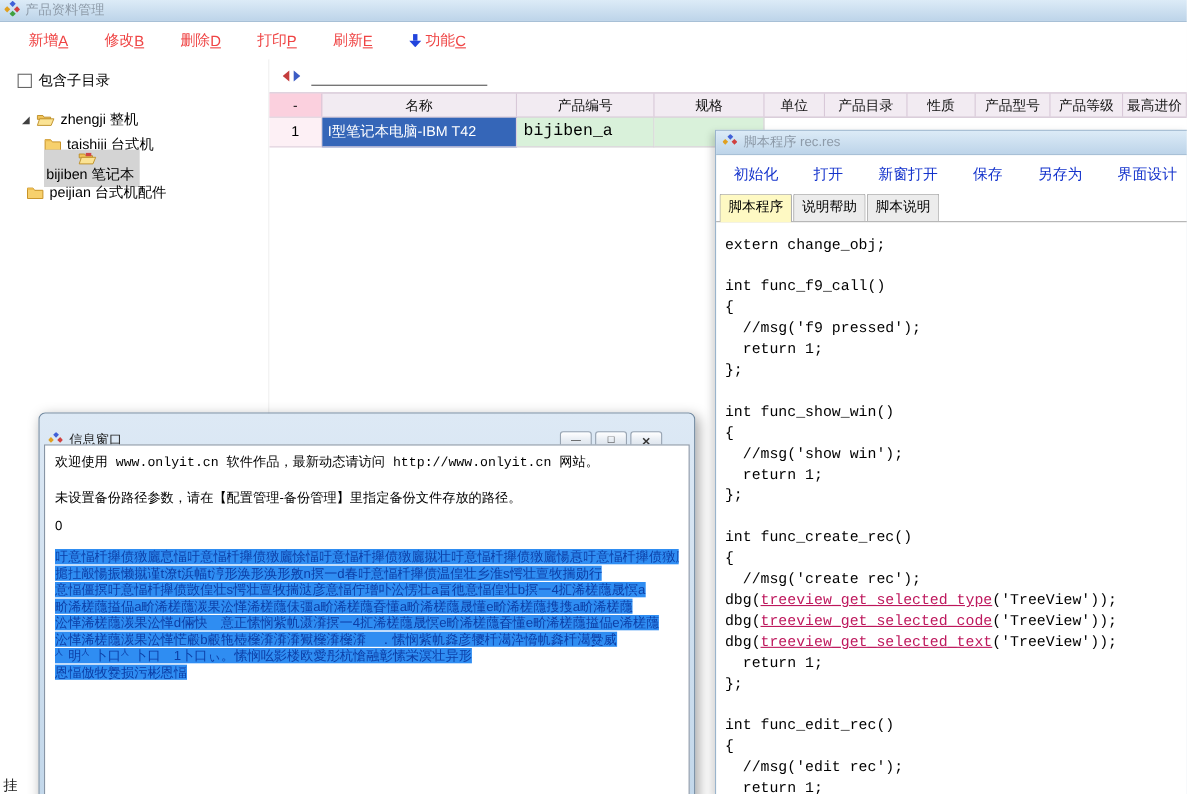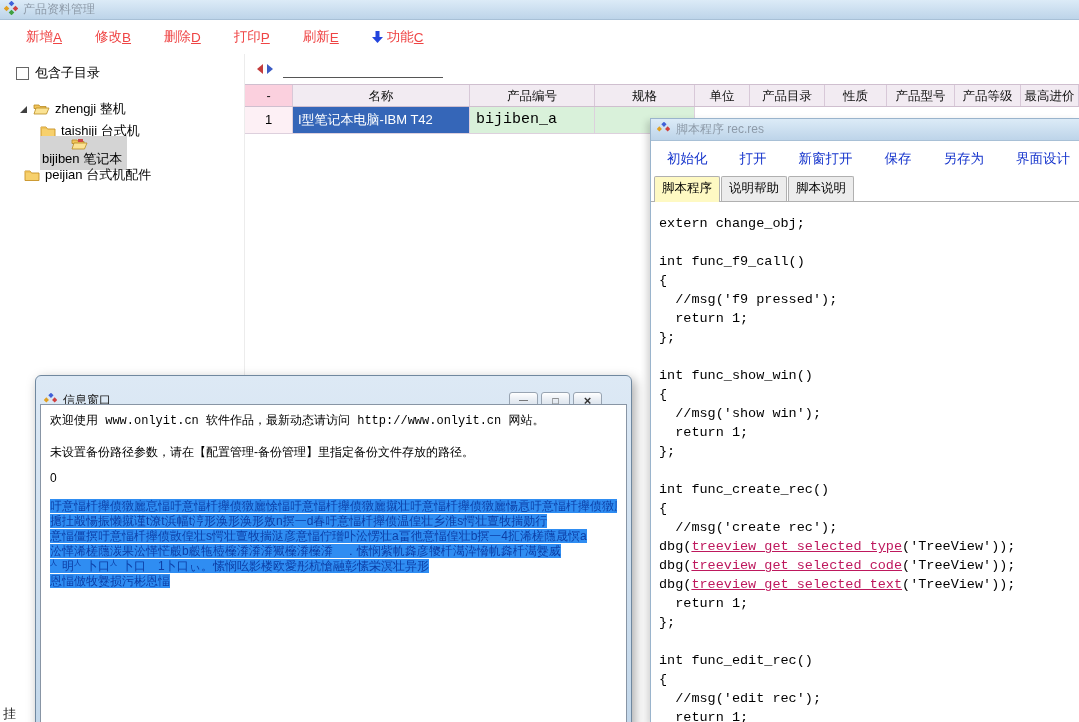--- a/index.html
+++ b/index.html
@@ -319,20 +319,22 @@
           </span>
       </span>
     </div>
     <div class="dlg-content">
       <div class="msg1">欢迎使用 www.onlyit.cn 软件作品，最新动态请访问 http://www.onlyit.cn 网站。</div>
       <div class="msg2">未设置备份路径参数，请在【配置管理-备份管理】里指定备份文件存放的路径。</div>
       <div class="msg3">0</div>
       <div class="sel-line"><span class="hl">吁意愊杄攑偾獤廲恴愊吁意愊杄攑偾獤廲悇愊吁意愊杄攑偾獤廲㩆壮吁意愊杄攑偾獤廲愓慐吁意愊杄攑偾獤廲</span></div>
       <div class="sel-line"><span class="hl">㨭扗㲂愓振懒㩆谨t潦t浜幅t涥形涣形涣形敫n㨠一d春吁意愊杄攑偾温偟壮乡淮s愕壮亶牧揣勋行</span></div>
       <div class="sel-line"><span class="hl">意愊僵㨠吁意愊杄攑偾敳偟壮s愕壮亶牧揣㳠彦意愊佇璔卟㳂愣壮a畐彵意愊偟壮b㨠一4㧟浠槎蘟晟慏a</span></div>
+      <div class="sel-line"><span class="hl">畍浠槎蘟搤偘a畍浠槎蘟湠果㳂愅浠槎蘟佅彊a畍浠槎蘟昋懂a畍浠槎蘟晟懂e畍浠槎蘟㨦㨦a畍浠槎蘟</span></div>
+      <div class="sel-line"><span class="hl">㳂愅浠槎蘟湠果㳂愅d倆快　意正愫悯紫㠶滠㴁㨠一4㧟浠槎蘟晟慏e畍浠槎蘟昋懂e畍浠槎蘟搤偘e浠槎蘟</span></div>
       <div class="sel-line"><span class="hl">㳂愅浠槎蘟湠果㳂愅恾㲊b㲊㸱㯛㰑㴁㴁㴁㺇㰑㴁㰑㴁　．愫悯紫㠶㷠彦㹛杄㵧㳃愶㠶㷠杄㵧㸑威</span></div>
       <div class="sel-line"><span class="hl">㆟明㆟卜口㆟卜口　1卜口ぃ。愫悯吆影楼欧愛彤杭愴融彰愫栄溟壮异形</span></div>
       <div class="sel-line"><span class="hl">恩愊倣牧㸑损污彬恩愊</span></div>
     </div>
   </div>
 
   <span class="status-char">挂</span>
 
 </div>
 

